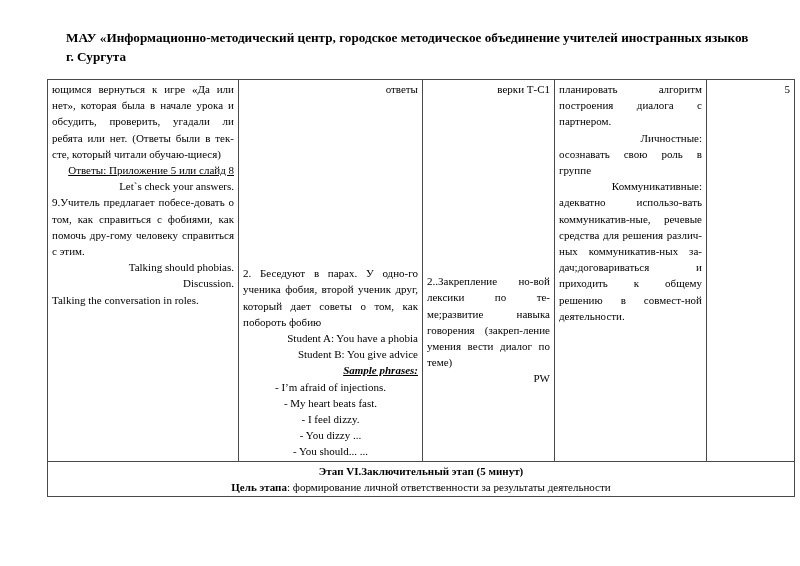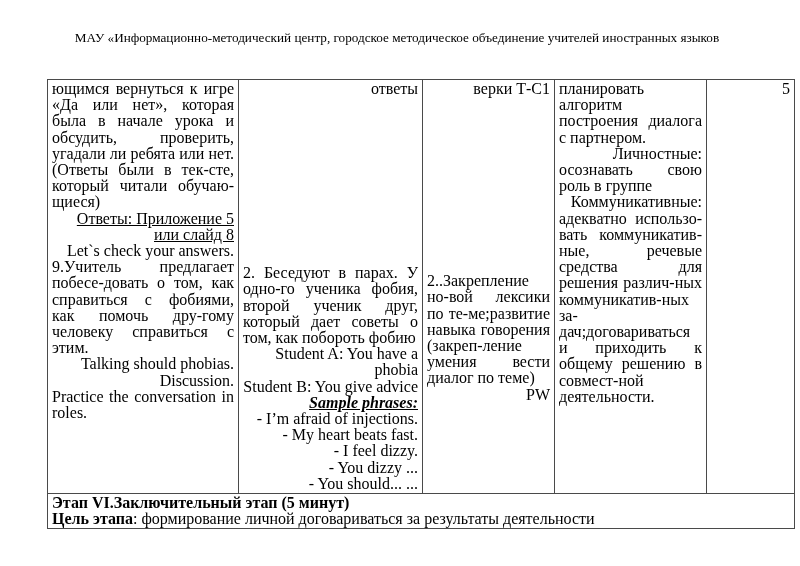--- a/index.html
+++ b/index.html
@@ -16,45 +16,44 @@
   }
   .page {
     position: relative;
     width: 800px;
     height: 566px;
     background: #ffffff;
     box-sizing: border-box;
   }
   .doc-heading {
     position: absolute;
-    left: 53px;
+    left: 66px;
     top: 28px;
     width: 688px;
-    text-align: center;
     font-size: 13.2px;
     line-height: 19px;
-    font-weight: normal;
+    font-weight: bold;
   }
   .doc-heading .line2 {
     display: block;
   }
 
   table.lesson-table {
     position: absolute;
     left: 47px;
     top: 79px;
     width: 702px;
     border-collapse: collapse;
     table-layout: fixed;
   }
   table.lesson-table td {
     border: 1px solid #4a4a4a;
     vertical-align: top;
     padding: 1px 4px 1px 4px;
-    font-size: 16px;
+    font-size: 11px;
     line-height: 16.2px;
     margin-top: 32px;
   }
 
   
   .col1 { width: 182px; }
   .col2 { width: 175px; }
   .col3 { width: 123px; }
   .col4 { width: 143px; }
   .col5 { width: 79px; }
@@ -83,49 +82,50 @@
   .gap-lg { height: 168px; }
   .gap-c3 { height: 176px; }
 
   .footer-row td {
     padding: 2px 5px 3px 5px;
     font-size: 13px;
     line-height: 19px;
   }
   .footer-line {
     margin: 0;
-    text-align: left;
+    text-align: center;
   }
   .list-dash {
     margin: 0;
-    text-align: right;
+    text-align: center;
   }
 </style>
 </head>
 <body>
 
 <div class="page">
 
   <div class="doc-heading">
     <span>МАУ «Информационно-методический центр, городское методическое объединение учителей иностранных языков</span>
+    <span class="line2">г. Сургута</span>
   </div>
 
   <table class="lesson-table">
     <tbody>
       <tr>
 
         <td class="col1">
           <div class="cell-inner">
             <p class="p">ющимся вернуться к игре «Да или нет», которая была в начале урока и обсудить, проверить, угадали ли ребята или нет. (Ответы были в тек-сте, который читали обучаю-щиеся)</p>
             <p class="p-left u">Ответы: Приложение 5 или слайд 8</p>
             <p class="p-left">Let`s check your answers.</p>
             <p class="p">9.Учитель предлагает побесе-довать о том, как справиться с фобиями, как помочь дру-гому человеку справиться с этим.</p>
             <p class="p-left">Talking should phobias.</p>
             <p class="p-left">Discussion.</p>
-            <p class="p">Practice the conversation in roles.</p>
+            <p class="p">Talking the conversation in roles.</p>
           </div>
         </td>
 
         <td class="col2">
           <div class="cell-inner">
             <p class="p-left">ответы</p>
             <div class="spacer-block gap-lg"></div>
             <p class="p">2. Беседуют в парах. У одно-го ученика фобия, второй ученик друг, который дает советы о том, как побороть фобию</p>
             <p class="p-left">Student A: You have a phobia</p>
             <p class="p-left">Student B: You give advice</p>
@@ -161,20 +161,20 @@
           <div class="cell-inner">
             <p class="p-left">5</p>
           </div>
         </td>
 
       </tr>
 
       <tr class="footer-row">
         <td colspan="5">
           <p class="footer-line b">Этап VI.Заключительный этап (5 минут)</p>
-          <p class="footer-line"><span class="b">Цель этапа</span><span>: формирование личной договариваться за результаты деятельности</span></p>
+          <p class="footer-line"><span class="b">Цель этапа</span><span>: формирование личной ответственности за результаты деятельности</span></p>
         </td>
       </tr>
 
     </tbody>
   </table>
 
 </div>
 
 </body></html>

